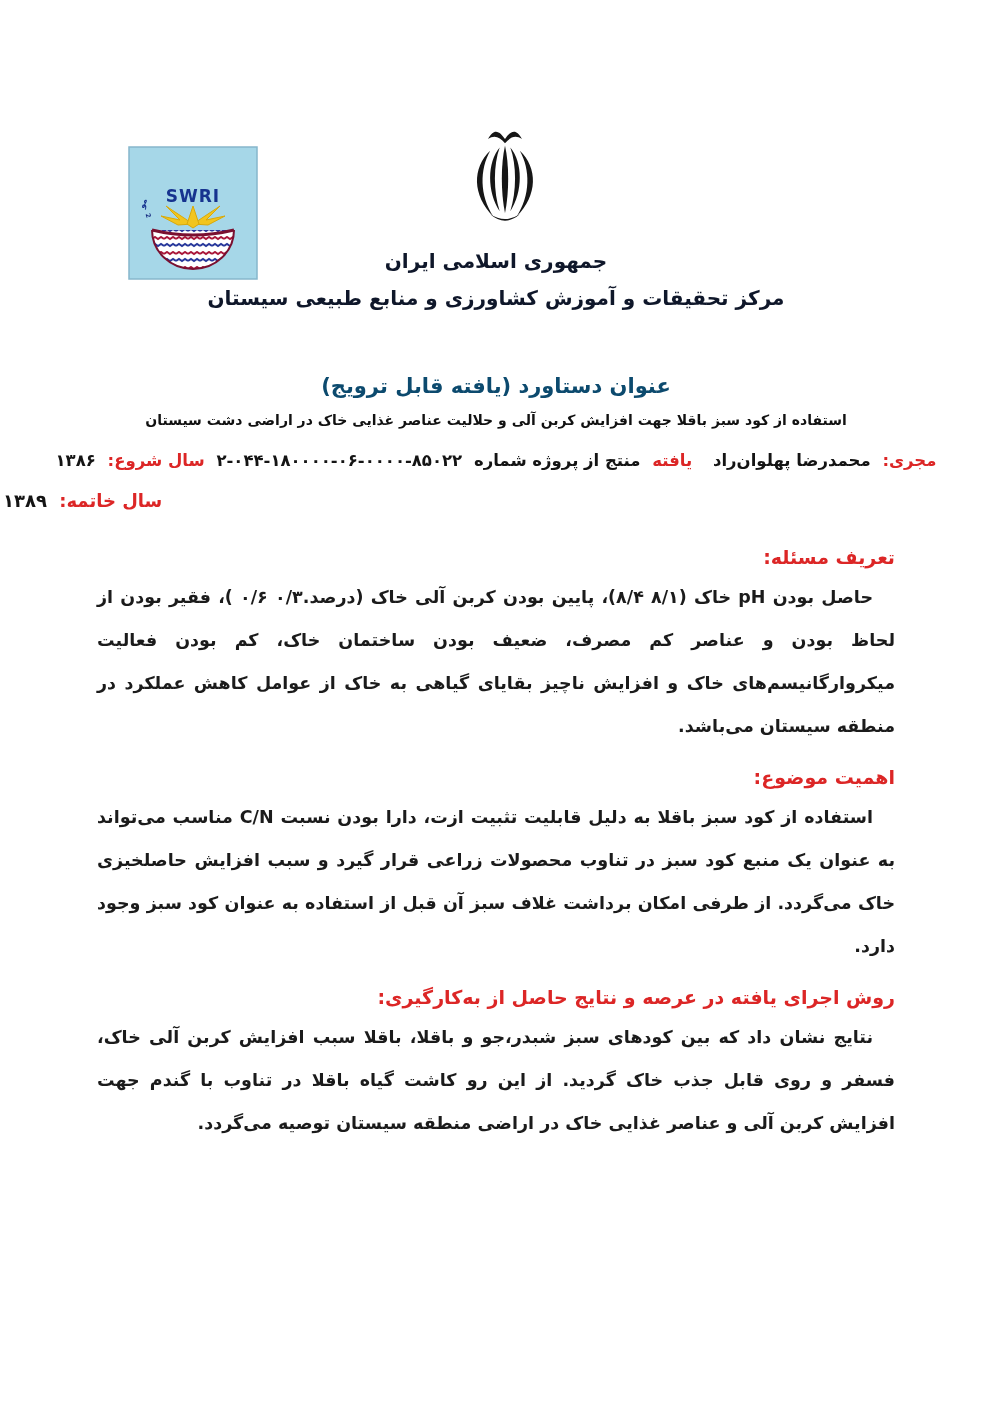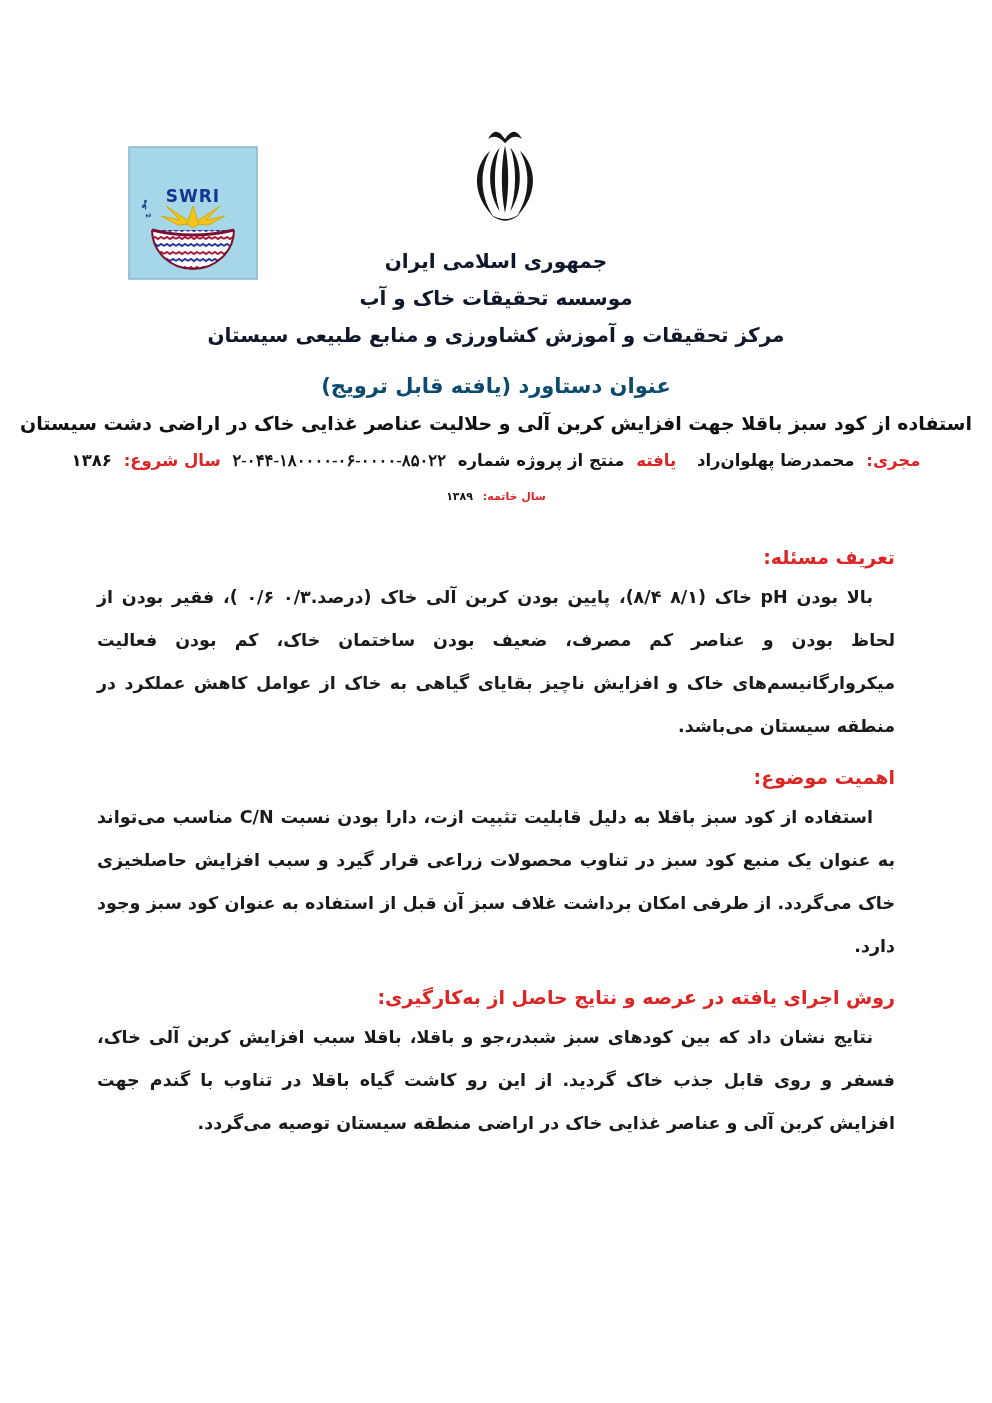--- a/index.html
+++ b/index.html
@@ -19,30 +19,30 @@
   .swri-logo{position:absolute;left:128px;top:102px;width:130px;height:104px;margin-top:44px;}
   .iran-emblem{position:absolute;left:452px;top:122px;width:106px;height:102px;}
   .jahad-logo{position:absolute;left:748px;top:94px;width:180px;height:145px;}
   
   .gov-header{position:absolute;top:243px;left:0;width:100%;text-align:center;
     font-size:20px;line-height:37px;color:#0f172a;}
   
   .title-red{position:absolute;top:374px;left:0;width:100%;text-align:center;
     font-size:21px;color:#0c4a6e;}
   .title-black{position:absolute;top:412px;left:0;width:100%;text-align:center;
-    font-size:19px;color:#111;}
+    font-size:14px;color:#111;}
   .meta-line{position:absolute;top:451px;left:0;width:100%;text-align:center;
     font-size:16.5px;color:#141414;}
-  .meta-line2{position:absolute;top:490px;left:0;width:100%;text-align:center;
-    font-size:11px;color:#141414;}
+  .meta-line2{position:absolute;top:490px;left:0;width:100%;text-align:left;
+    font-size:18px;color:#141414;}
   .meta-line span,.meta-line2 span{margin:0 3px;}
   .red{color:#dc2626;}
   .black{color:#141414;}
   .sp2{margin-right:12px !important;}
-  .num{letter-spacing:.5px;font-family:Liberation Serif, serif;}
+  .num{letter-spacing:.5px;}
   
   .sections{position:absolute;top:536px;right:97px;left:97px;}
   .sec-head{font-size:19px;color:#dc2626;margin:0 0 4px 0;line-height:30px;}
   .sec-head.first{margin-top:6px;}
   .sec-head.gap{margin-top:14px;}
   .body-par{
     margin:0 0 8px 0;
     font-size:17.5px;
     line-height:43px;
     text-align:justify;
@@ -103,21 +103,20 @@
           <path d="M64,27 C81,43 81,69 61,89 C74,69 74,45 64,27 Z"></path>
           <path d="M36,87 Q50,99 64,87 Q50,96 36,87 Z"></path>
         </g>
       </svg>
     </div>
 
   </div>
 
   <div class="gov-header">
     <div>جمهوری اسلامی ایران</div>
-    <div>موسسه تحقیقات خاک و آب</div>
     <div>مرکز تحقیقات و آموزش کشاورزی و منابع طبیعی سیستان</div>
   </div>
 
   <div class="title-red">عنوان دستاورد (یافته قابل ترویج)</div>
   <div class="title-black">استفاده از کود سبز باقلا جهت افزایش کربن آلی و حلالیت عناصر غذایی خاک در اراضی دشت سیستان</div>
 
   <div class="meta-line">
     <span class="red">مجری:</span>
     <span class="black">محمدرضا پهلوان‌راد</span>
     <span class="red sp2">یافته</span>
@@ -127,21 +126,21 @@
     <span class="black">۱۳۸۶</span>
   </div>
   <div class="meta-line2">
     <span class="red">سال خاتمه:</span>
     <span class="black">۱۳۸۹</span>
   </div>
 
   <div class="sections">
 
     <h2 class="sec-head first">تعریف مسئله:</h2>
-    <p class="body-par"><span>بالا بودن pH خاک </span><span dir="ltr">(۸/۴ ۸/۱)</span><span>، پایین بودن کربن آلی خاک </span><span dir="ltr">( ۰/۶ ۰/۳.درصد)</span><span>، فقیر بودن از لحاظ بودن و عناصر کم مصرف، ضعیف بودن ساختمان خاک، کم بودن فعالیت میکروارگانیسم‌های خاک و افزایش ناچیز بقایای گیاهی به خاک از عوامل کاهش عملکرد در منطقه سیستان می‌باشد.</span></p>
+    <p class="body-par"><span>حاصل بودن pH خاک </span><span dir="ltr">(۸/۴ ۸/۱)</span><span>، پایین بودن کربن آلی خاک </span><span dir="ltr">( ۰/۶ ۰/۳.درصد)</span><span>، فقیر بودن از لحاظ بودن و عناصر کم مصرف، ضعیف بودن ساختمان خاک، کم بودن فعالیت میکروارگانیسم‌های خاک و افزایش ناچیز بقایای گیاهی به خاک از عوامل کاهش عملکرد در منطقه سیستان می‌باشد.</span></p>
 
     <h2 class="sec-head gap">اهمیت موضوع:</h2>
     <p class="body-par"><span>استفاده از کود سبز باقلا به دلیل قابلیت تثبیت ازت، دارا بودن نسبت C/N مناسب می‌تواند به عنوان یک منبع کود سبز در تناوب محصولات زراعی قرار گیرد و سبب افزایش حاصلخیزی خاک می‌گردد. از طرفی امکان برداشت غلاف سبز آن قبل از استفاده به عنوان کود سبز وجود دارد.</span></p>
 
     <h2 class="sec-head gap">روش اجرای یافته در عرصه و نتایج حاصل از به‌کارگیری:</h2>
     <p class="body-par"><span>نتایج نشان داد که بین کودهای سبز شبدر،جو و باقلا، باقلا سبب افزایش کربن آلی خاک، فسفر و روی قابل جذب خاک گردید. از این رو کاشت گیاه باقلا در تناوب با گندم جهت افزایش کربن آلی و عناصر غذایی خاک در اراضی منطقه سیستان توصیه می‌گردد.</span></p>
 
   </div>
 </div>
 

